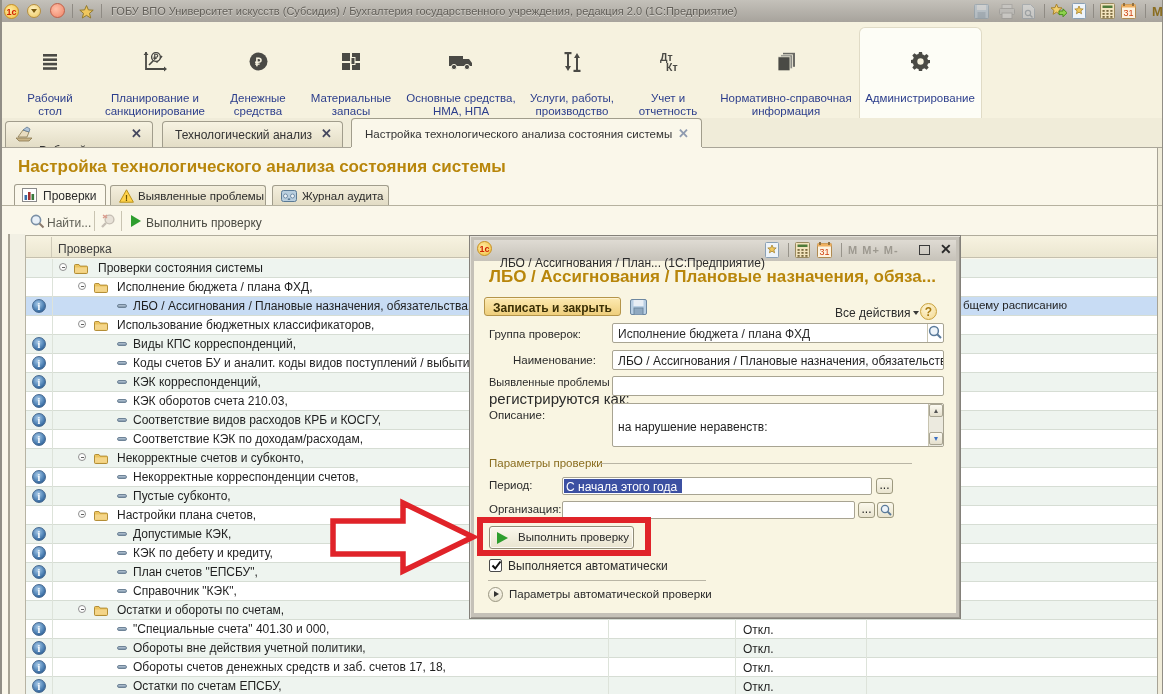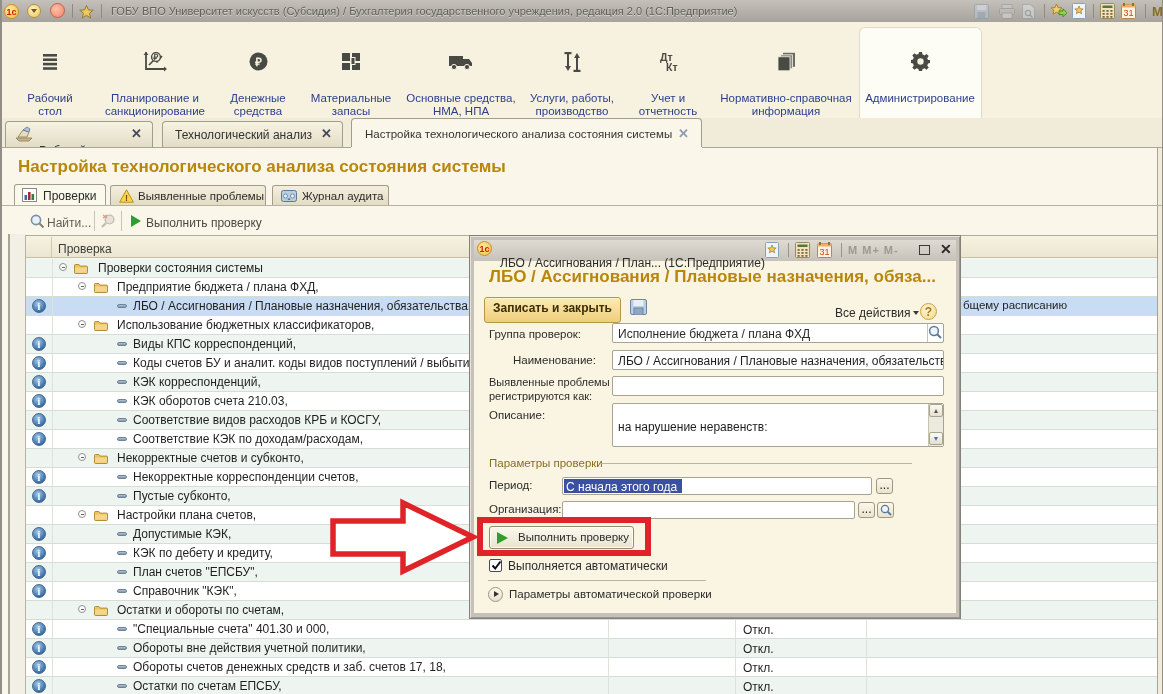--- a/index.html
+++ b/index.html
@@ -231,21 +231,21 @@
       <path d="M1 4.6 h12 v4.4 a0.8 0.8 0 0 1 -0.8 0.8 h-10.4 a0.8 0.8 0 0 1 -0.8-0.8 Z" fill="#f4d589"></path>
     </svg>
 <div class="cell" style="left:98px;top:260.5px">Проверки состояния системы</div>
 <div class="ab" style="left:26px;top:277.5px;width:1131px;height:19px;background:#ffffff"></div>
 <div class="gline" style="left:26px;top:295.5px;width:1131px"></div>
 <div class="minus" style="left:78px;top:281.5px"></div>
 <svg class="ic" style="left:94px;top:281.5px" width="14" height="11" viewBox="0 0 14 11">
       <path d="M0.5 2.5 a1 1 0 0 1 1-1 h3.4 l1.2 1.6 h6.4 a1 1 0 0 1 1 1 v5.4 a1 1 0 0 1 -1 1 h-11 a1 1 0 0 1 -1-1 Z" fill="#ecc45e" stroke="#ab8429" stroke-width="0.9"></path>
       <path d="M1 4.6 h12 v4.4 a0.8 0.8 0 0 1 -0.8 0.8 h-10.4 a0.8 0.8 0 0 1 -0.8-0.8 Z" fill="#f4d589"></path>
     </svg>
-<div class="cell" style="left:117px;top:279.5px">Предприятие бюджета / плана ФХД,</div>
+<div class="cell" style="left:117px;top:279.5px">Исполнение бюджета / плана ФХД,</div>
 <div class="ab" style="left:26px;top:296.5px;width:1131px;height:19px;background:#c8dcf4"></div>
 <div class="gline" style="left:26px;top:314.5px;width:1131px"></div>
 <div class="info" style="left:32px;top:298.5px">i</div>
 <div class="dash" style="left:117px;top:303.5px"></div>
 <div class="cell" style="left:133px;top:298.5px">ЛБО / Ассигнования / Плановые назначения, обязательства, исп</div>
 <div class="ab" style="left:26px;top:315.5px;width:1131px;height:19px;background:#ffffff"></div>
 <div class="gline" style="left:26px;top:333.5px;width:1131px"></div>
 <div class="minus" style="left:78px;top:319.5px"></div>
 <svg class="ic" style="left:94px;top:319.5px" width="14" height="11" viewBox="0 0 14 11">
       <path d="M0.5 2.5 a1 1 0 0 1 1-1 h3.4 l1.2 1.6 h6.4 a1 1 0 0 1 1 1 v5.4 a1 1 0 0 1 -1 1 h-11 a1 1 0 0 1 -1-1 Z" fill="#ecc45e" stroke="#ab8429" stroke-width="0.9"></path>
@@ -399,33 +399,33 @@
       <rect x="0.5" y="1.5" width="14" height="3" fill="#f0b060"></rect>
       <rect x="2" y="0" width="2" height="3" fill="#907040"></rect>
       <rect x="11" y="0" width="2" height="3" fill="#907040"></rect>
       <text x="7.5" y="13" font-size="9" fill="#d04010" text-anchor="middle" font-family="Liberation Sans">31</text>
     </svg>
 <div class="ab" style="left:841px;top:243px;width:1px;height:14px;background:#98948b;z-index:12"></div>
 <div class="ab" style="left:848px;top:244px;font-size:11px;font-weight:bold;color:#9d9990;letter-spacing:1px;z-index:12">М  М+ М-</div>
 <div class="ab" style="left:919px;top:245px;width:11px;height:10px;border:1.6px solid #3a3a3a;z-index:12"></div>
 <div class="ab" style="left:940px;top:241px;font-size:14px;font-weight:bold;color:#2a2a2a;z-index:12">✕</div>
 <div class="ab" style="left:489px;top:267px;font-size:17px;font-weight:bold;color:#b8860b;z-index:12">ЛБО / Ассигнования / Плановые назначения, обяза...</div>
-<div class="ab" style="left:484px;top:297px;width:137px;height:26px;background:linear-gradient(#fdeab2,#eece7c);border:1px solid #b5954a;border-radius:3px;box-shadow:inset 0 1px 0 #fff3cf;font-size:12px;font-weight:bold;color:#3a2f05;text-align:center;line-height:20px;z-index:12">Записать и закрыть</div>
+<div class="ab" style="left:484px;top:297px;width:137px;height:19px;background:linear-gradient(#fdeab2,#eece7c);border:1px solid #b5954a;border-radius:3px;box-shadow:inset 0 1px 0 #fff3cf;font-size:12px;font-weight:bold;color:#3a2f05;text-align:center;line-height:20px;z-index:12">Записать и закрыть</div>
 <svg class="ic" style="left:630px;top:299px;z-index:12" width="17" height="16" viewBox="0 0 17 16">
       <rect x="0.5" y="0.5" width="16" height="15" rx="1.5" fill="#b9cfe4" stroke="#6d87a0"></rect>
       <rect x="3.5" y="1" width="10" height="6" fill="#e8eef5"></rect>
       <rect x="4" y="9" width="9" height="7" fill="#8fa8c0" stroke="#6d87a0"></rect>
     </svg>
 <div class="ab" style="left:835px;top:306px;font-size:12px;color:#2b2b2b;z-index:12">Все действия</div>
 <div class="ab" style="left:913px;top:311px;width:0;height:0;border-left:3.5px solid transparent;border-right:3.5px solid transparent;border-top:4px solid #3a3a3a;z-index:12"></div>
 <div class="ab" style="left:920px;top:303px;width:17px;height:17px;border-radius:50%;background:radial-gradient(circle at 6px 5px,#fdf4d5,#f3d88e);border:1px solid #c9a23e;color:#a87a10;font-size:12px;font-weight:bold;text-align:center;line-height:16px;z-index:12">?</div>
 <div class="lbl" style="left:489px;top:328px;z-index:12">Группа проверок:</div>
 <div class="lbl" style="left:513px;top:354px;z-index:12">Наименование:</div>
 <div class="lbl" style="left:489px;top:376px;z-index:12;font-size:11px">Выявленные проблемы</div>
-<div class="lbl" style="left:489px;top:390px;z-index:12;font-size:11px">регистрируются как:</div>
+<div class="lbl" style="left:489px;top:390px;z-index:12;font-size:15px">регистрируются как:</div>
 <div class="lbl" style="left:489px;top:409px;z-index:12">Описание:</div>
 <div class="lbl" style="left:489px;top:479px;z-index:12">Период:</div>
 <div class="lbl" style="left:489px;top:503px;z-index:12">Организация:</div>
 <div class="fld" style="left:612px;top:323px;width:332px;height:20px;z-index:12"></div>
 <div class="lbl" style="left:618px;top:327px;z-index:13;font-size:12px">Исполнение бюджета / плана ФХД</div>
 <svg class="ic" style="left:928px;top:325px;z-index:13" width="14" height="15" viewBox="0 0 14 15">
       <circle cx="6" cy="6" r="4.4" fill="#eef4fa" stroke="#5a7a9a" stroke-width="1.5"></circle>
       <line x1="9.2" y1="9.2" x2="13" y2="13" stroke="#5a7a9a" stroke-width="2"></line>
     </svg>
 <div class="ab" style="left:926.5px;top:324px;width:1px;height:18px;background:#c8c4b0;z-index:13"></div>

